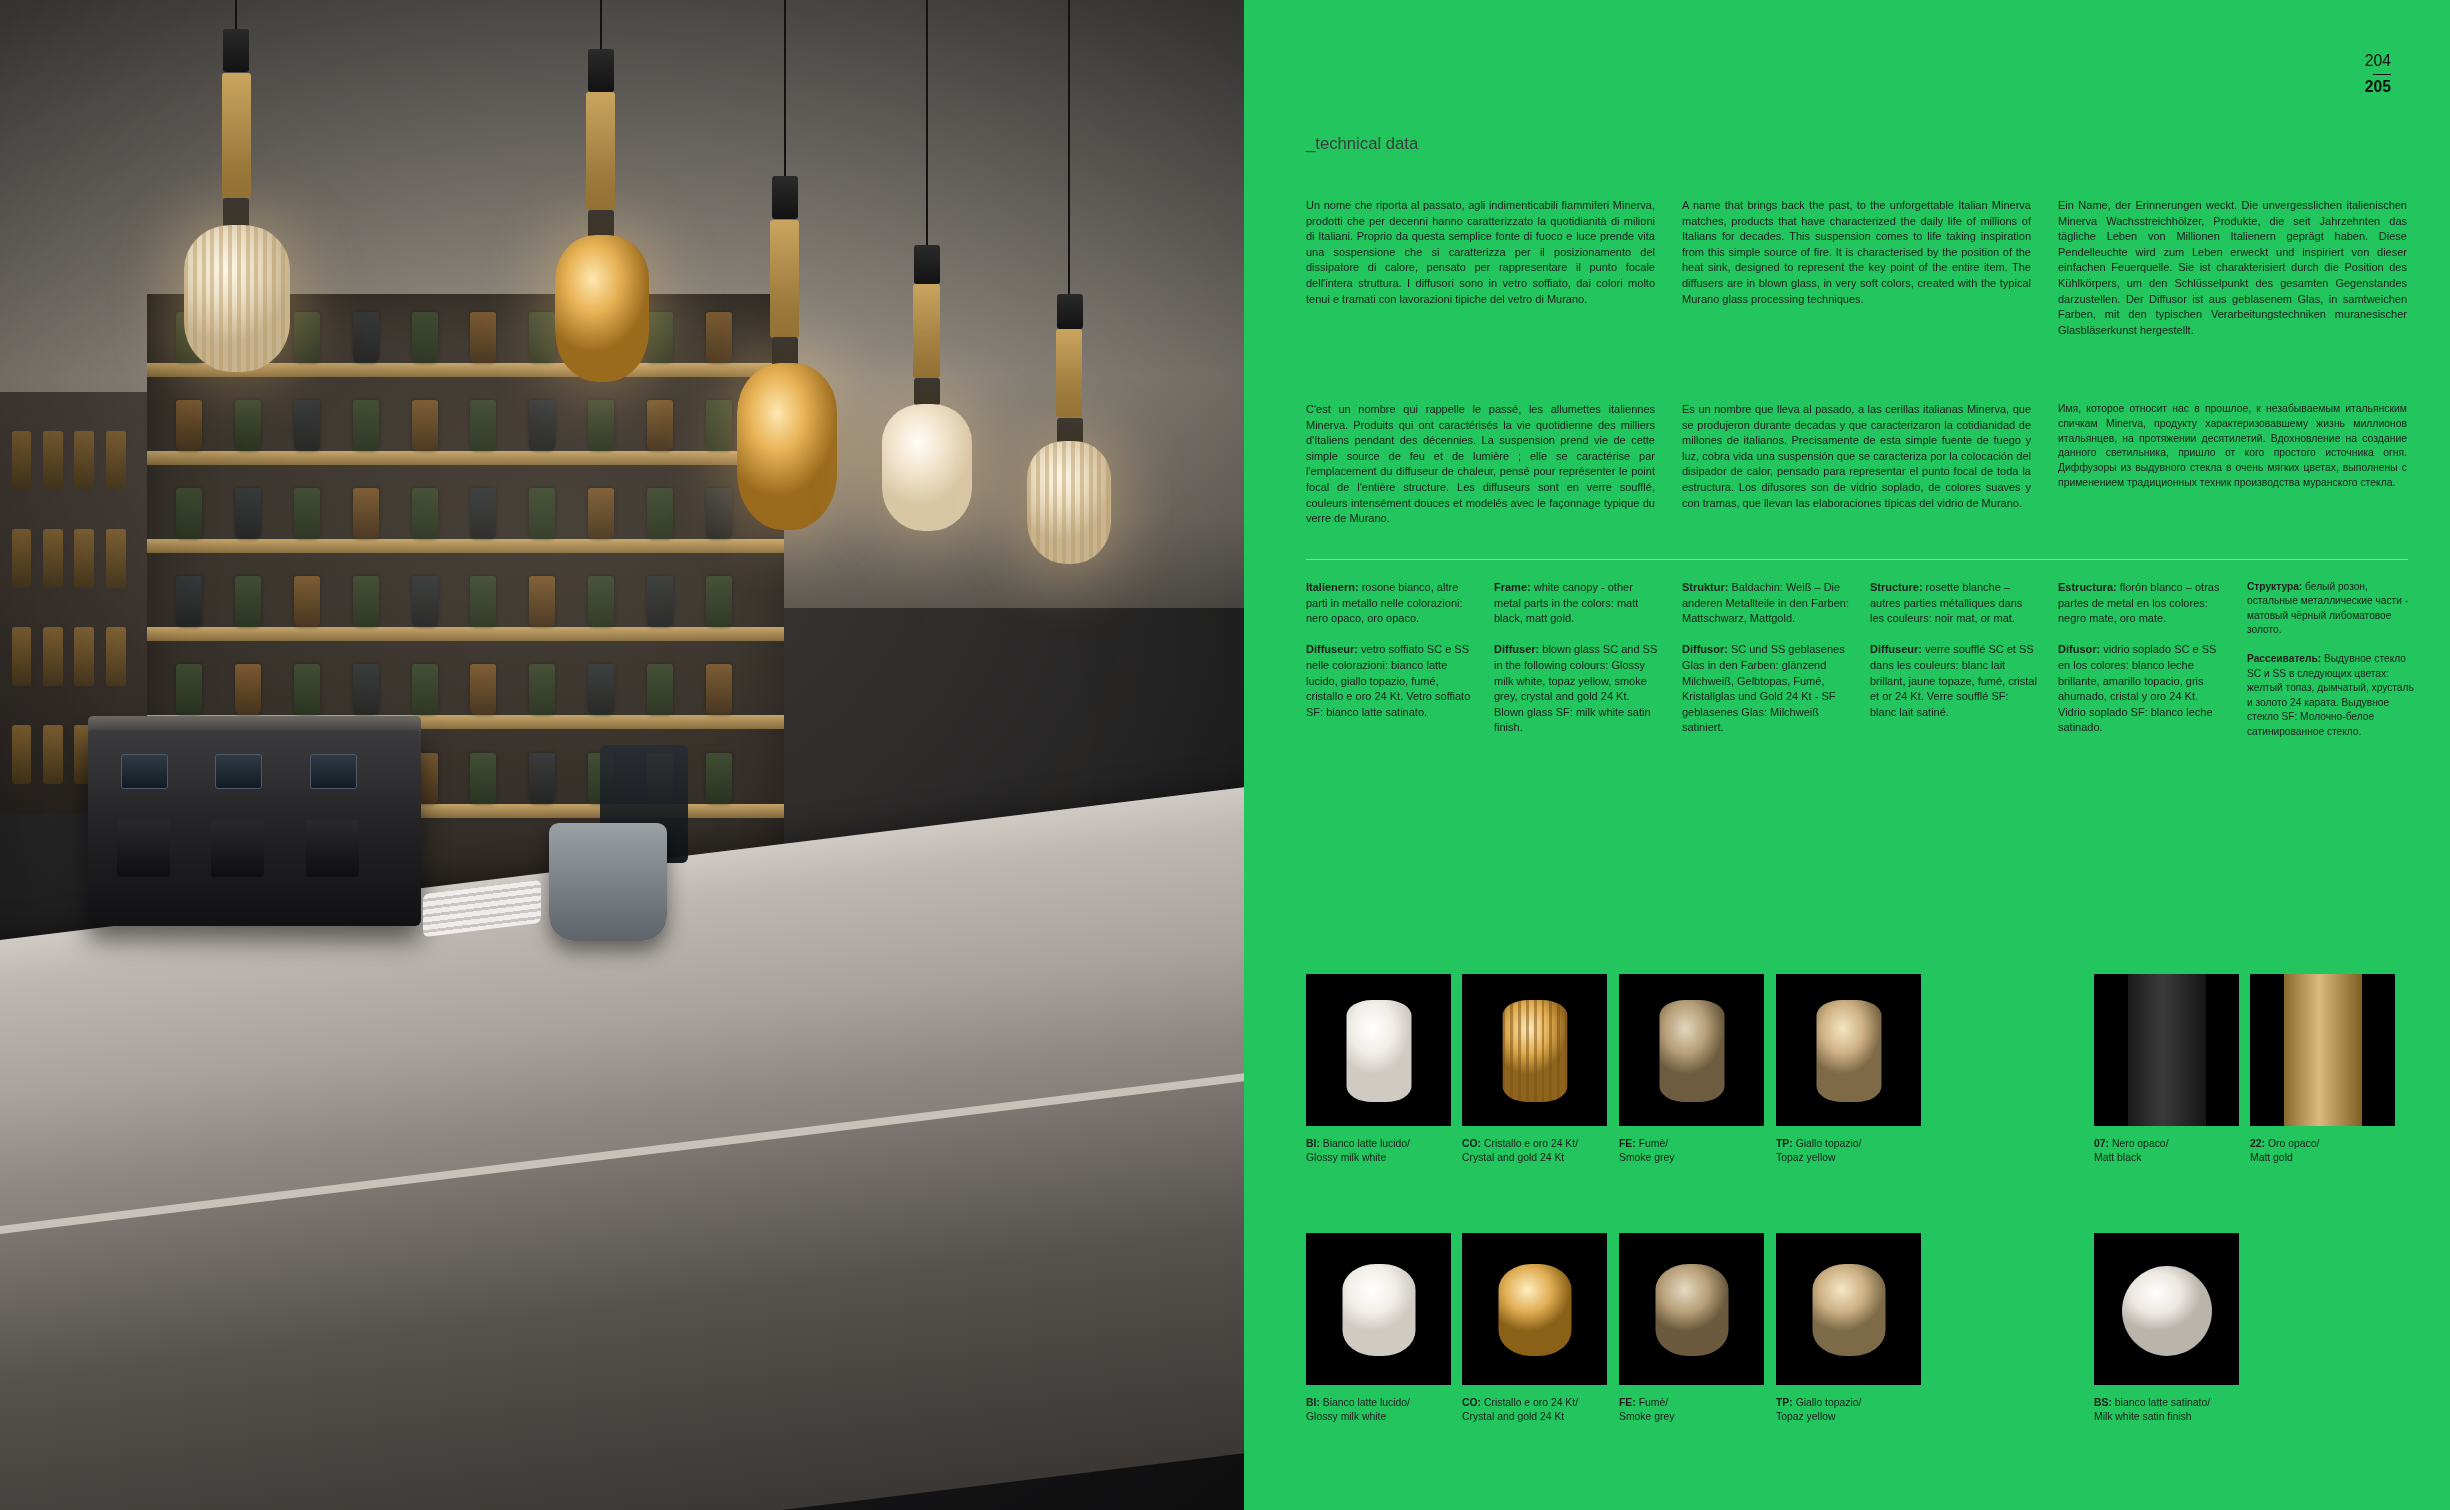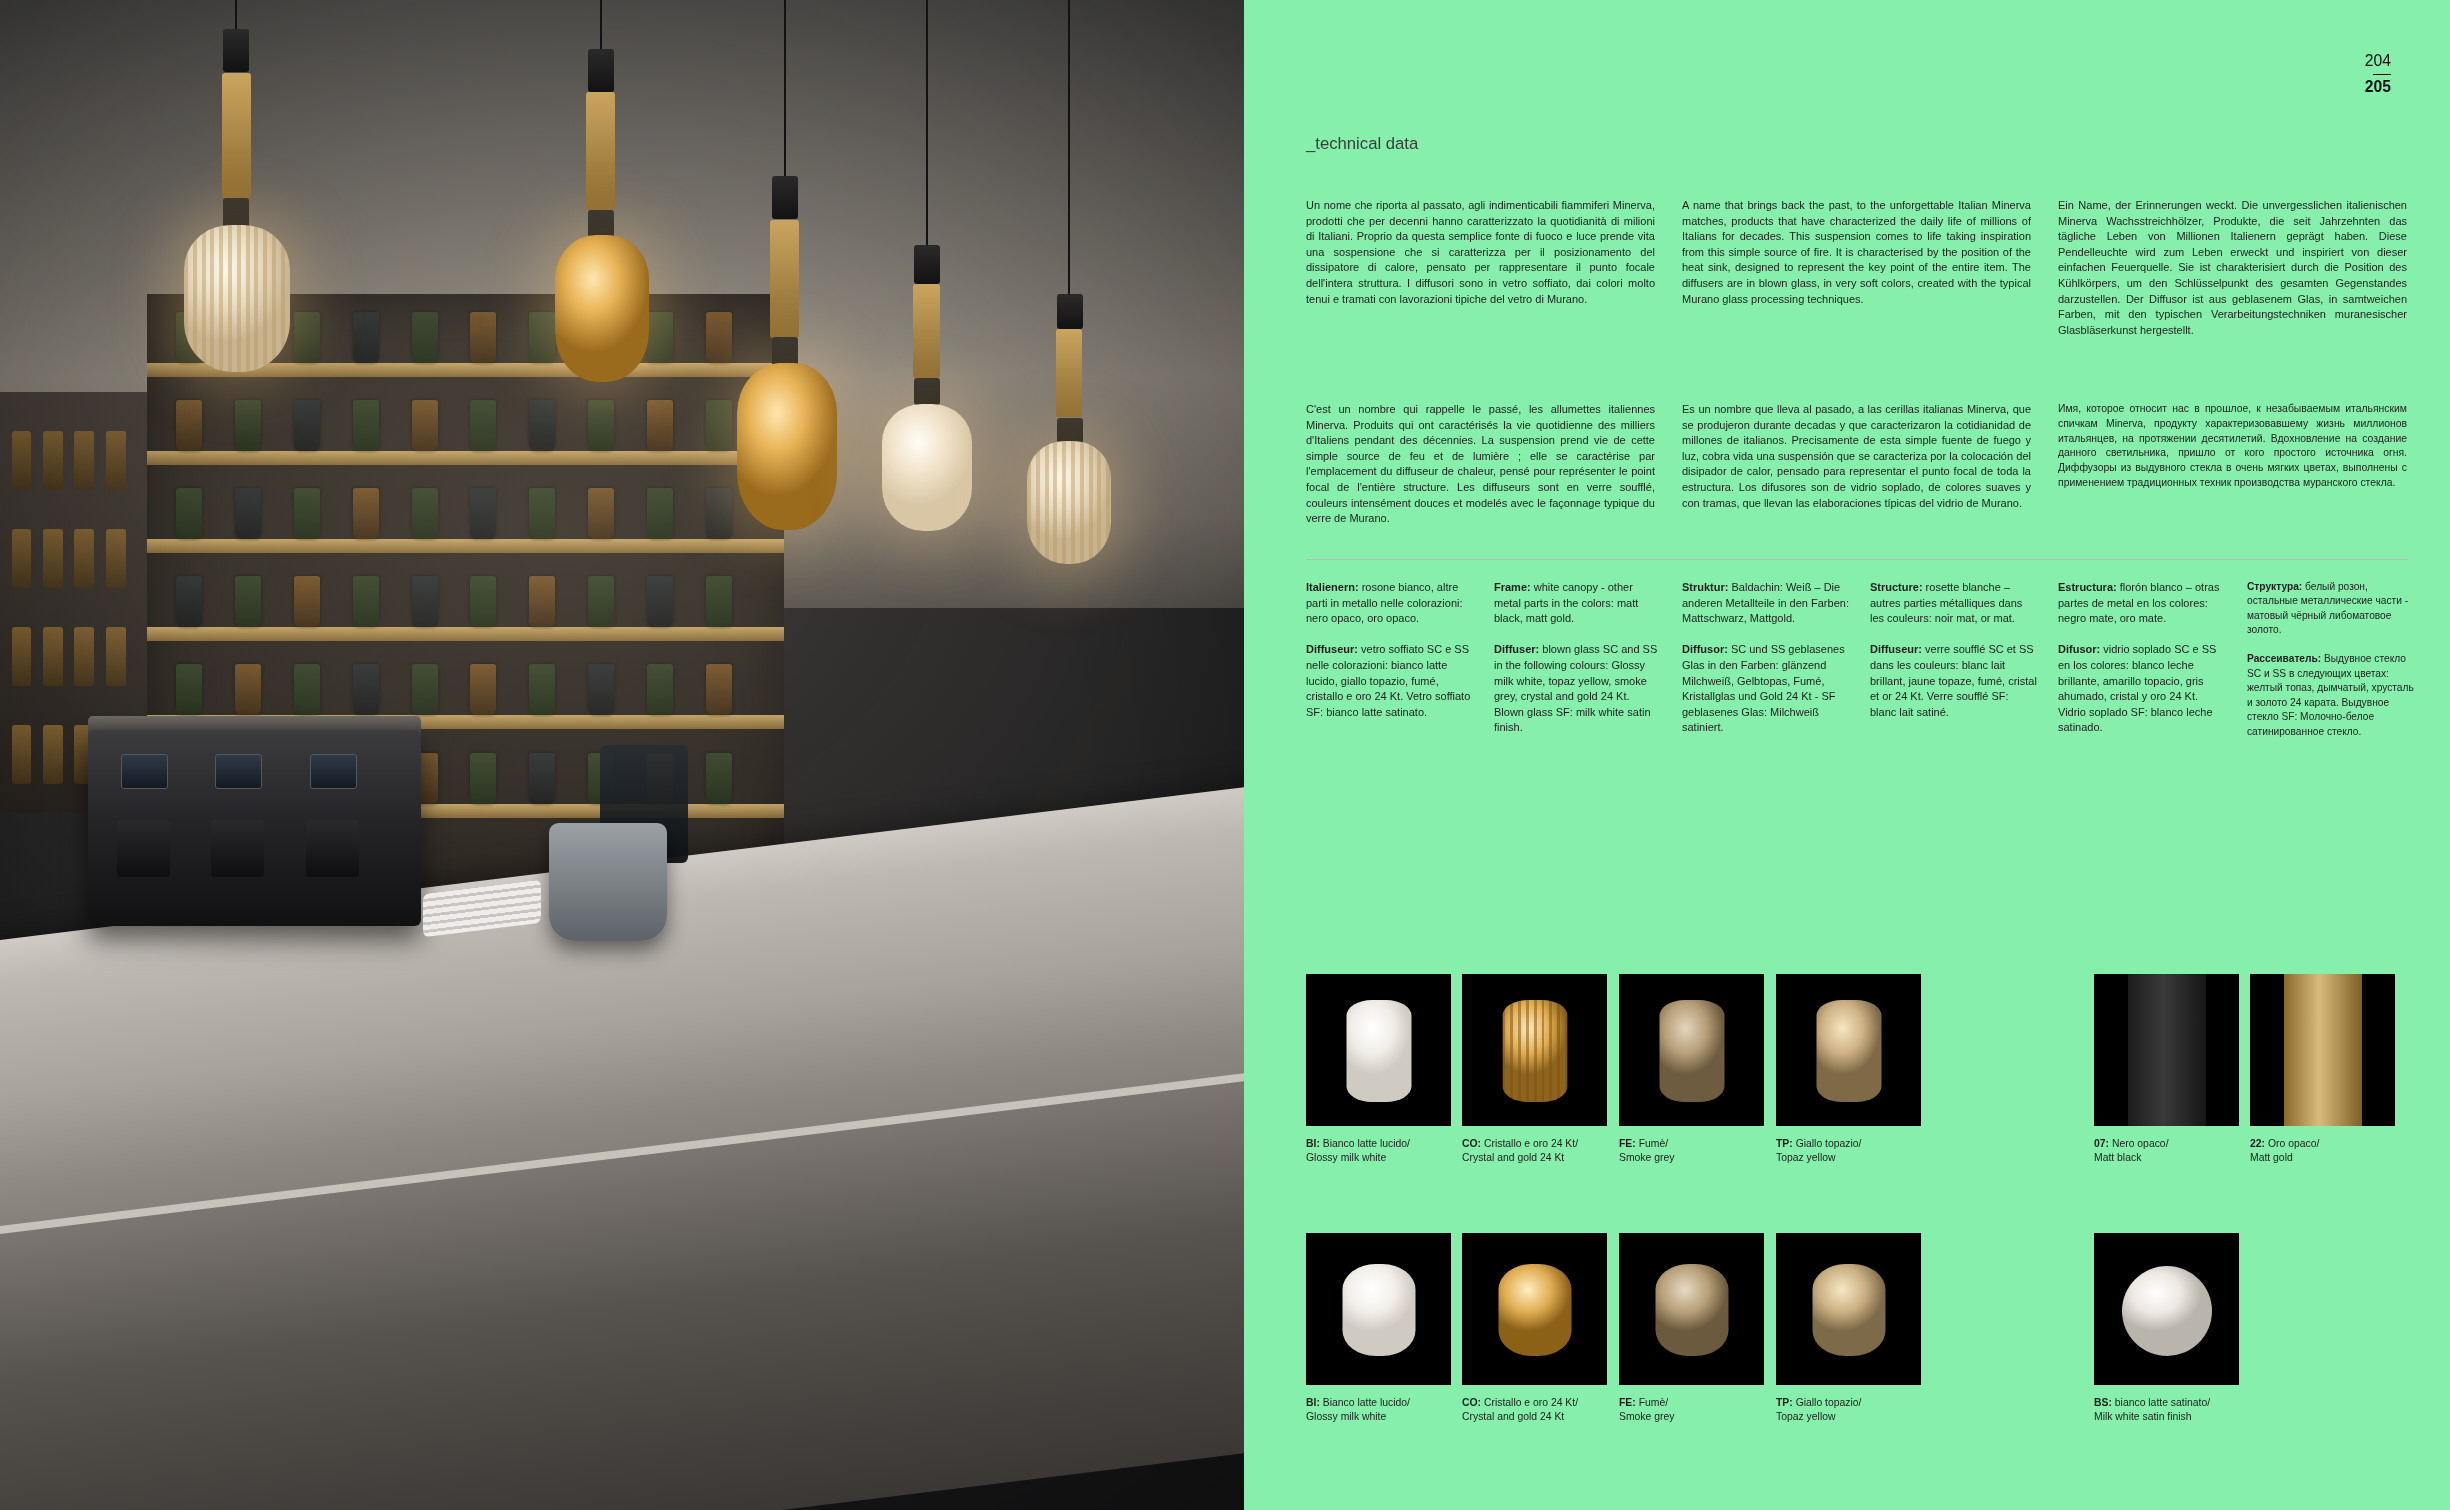--- a/index.html
+++ b/index.html
@@ -66,21 +66,21 @@
   .brass{position:absolute;border-radius:2.9px;background:linear-gradient(180deg,#caa55f,#8a6a2f);}
   .glass{position:absolute;border-radius:44% 44% 46% 46%/30% 30% 34% 34%;
     box-shadow:0 0 59px 15.7px rgba(255,206,130,.28);}
   .glass.milk{background:radial-gradient(60% 50% at 40% 30%, #fffdf6 0%, #f3e6cf 45%, #d9c6a5 100%);}
   .glass.amber{background:radial-gradient(60% 50% at 40% 30%, #ffe7b0 0%, #e8b457 45%, #9a6a1d 100%);}
   .glass.stripe{background:
       repeating-linear-gradient(90deg, rgba(180,150,100,.45) 0 3.9px, rgba(255,250,240,.0) 3.9px 8.8px),
       radial-gradient(60% 50% at 40% 30%, #fff8e8 0%, #eadcc0 50%, #c9b490 100%);}
 
   
-  .text-page{position:relative;width:1206px;height:1510px;background:#86efac;}
+  .text-page{position:relative;width:1206px;height:1510px;background:#22c55e;}
   .pagenum{position:absolute;right:59px;top:51px;text-align:right;font-size:15.7px;color:#111;line-height:1.25;}
   .pagenum .dash{display:block;width:17.6px;height:1px;background:#111;margin:2.9px 0 2.9px auto;}
   .pagenum .b{font-weight:bold;}
 
   .title{position:absolute;left:1304px;top:61px;font-size:53px;letter-spacing:1px;color:#8fa8b5;font-weight:300;}
   .subtitle{position:absolute;left:1306px;top:134px;font-size:16.7px;color:#3c3c3c;font-weight:400;}
 
   .col{position:absolute;font-size:11px;line-height:1.42;color:#1d1d1d;text-align:justify;}
   .colhead{position:absolute;font-size:11px;line-height:1.42;color:#1d1d1d;}
   .colhead b{font-weight:bold;}

